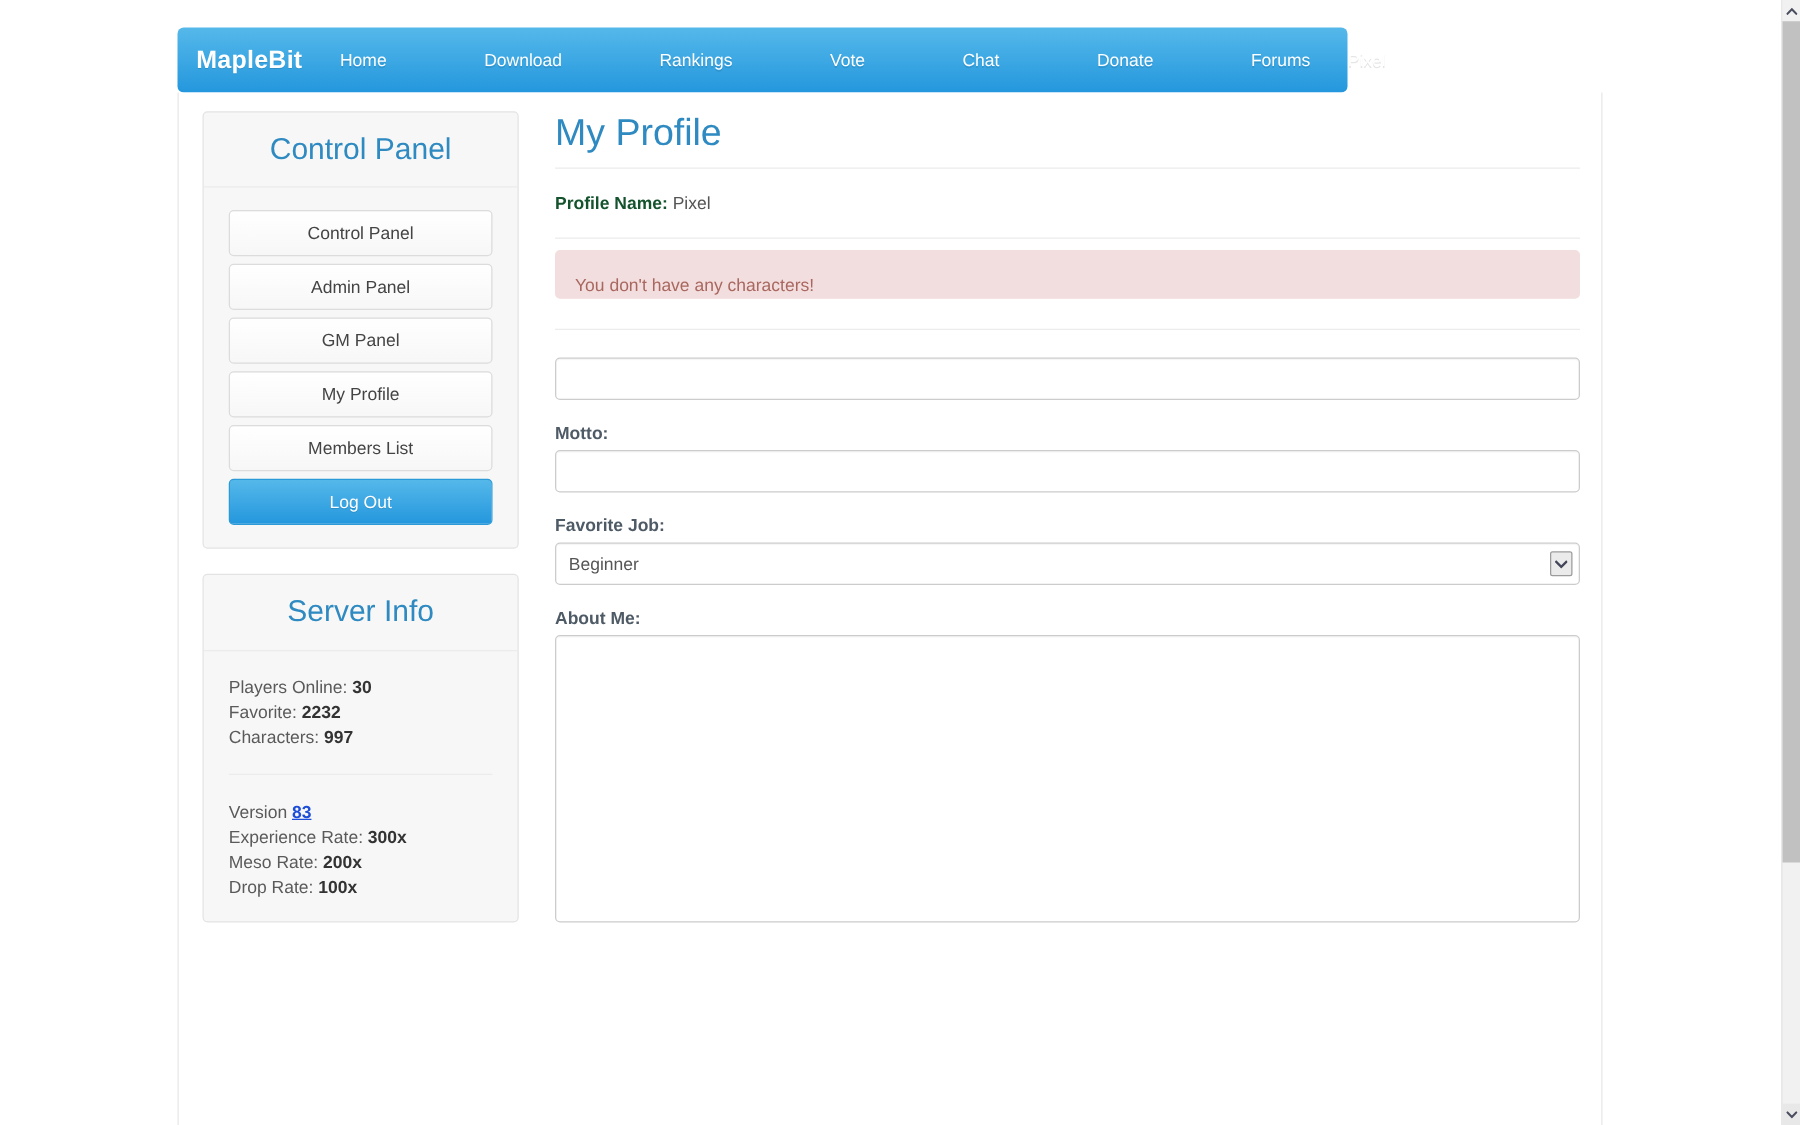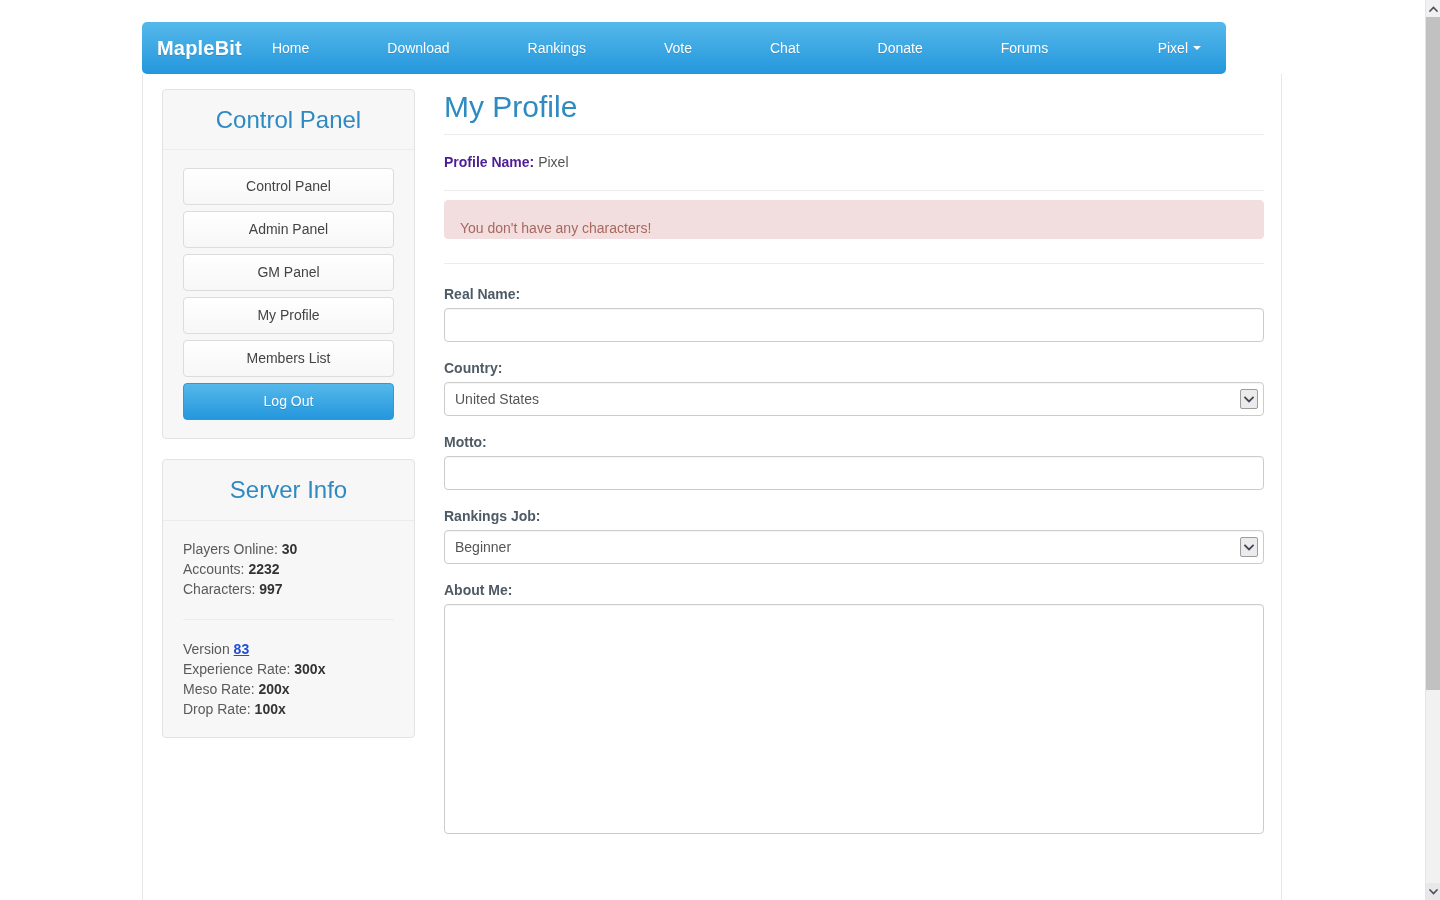--- a/index.html
+++ b/index.html
@@ -51,21 +51,21 @@
     left: 0; top: 0;
     width: 1425px;
     min-height: 900px;
     background: #ffffff;
   }
 
   
   .navbar {
     position: absolute;
     left: 142px; top: 22px;
-    width: 1084px; height: 52px;
+    width: 936px; height: 52px;
     border-radius: 5px;
     background: linear-gradient(to bottom, #55b8ea 0%, #2497dd 100%);
     display: flex;
     align-items: center;
     padding: 0 15px;
   }
   .brand {
     color: #ffffff;
     font-size: 20px;
     font-weight: bold;
@@ -190,21 +190,21 @@
     line-height: 36px;
     padding-bottom: 9px;
   }
   .hr { border-top: 1px solid #ececec; }
 
   .profile-name-row {
     padding: 19px 0 20px 0;
     font-size: 14px;
     color: #555555;
   }
-  .profile-name-row b { color: #4c1d95; }
+  .profile-name-row b { color: #14532d; }
 
   .alert-danger {
     background: #f2dede;
     border: 1px solid #f2dede;
     border-radius: 4px;
     color: #a9685f;
     padding: 16px 15px;
     font-size: 14px;
     margin: 9px 0 0 0;
     height: 39px;
@@ -313,21 +313,21 @@
           <div class="panel-heading">
             <h3 class="panel-title">Server Info</h3>
           </div>
           <div class="panel-body">
             <div class="si-group">
               <div>
                 <span>Players Online:</span>
                 <span class="val">30</span>
               </div>
               <div>
-                <span>Accounts:</span>
+                <span>Favorite:</span>
                 <span class="val">2232</span>
               </div>
               <div>
                 <span>Characters:</span>
                 <span class="val">997</span>
               </div>
             </div>
 
             <div class="si-divider"></div>
 
@@ -367,44 +367,32 @@
 
         <div class="alert-danger">
           <span>You don't have any characters!</span>
         </div>
 
         <div class="hr" style="margin-top:24px;"></div>
 
         <div class="form-section">
 
           <div class="field">
-            <label class="field-label">Real Name:</label>
             <input class="form-control" type="text" value="" style="">
           </div>
 
 
-          <div class="field">
-            <label class="field-label">Country:</label>
-            <div class="select-wrap">
-              <input class="form-control" type="text" readonly="" value="United States" style="">
-              <span class="select-arrow">
-                <svg width="10" height="7" viewBox="0 0 10 7">
-                    <path d="M1 1.5 L5 5.5 L9 1.5" stroke="#44475a" stroke-width="1.8" fill="none" stroke-linecap="square"></path>
-                  </svg>
-              </span>
-            </div>
-          </div>
 
           <div class="field">
             <label class="field-label">Motto:</label>
             <input class="form-control" type="text" value="" style="">
           </div>
 
           <div class="field">
-            <label class="field-label">Rankings Job:</label>
+            <label class="field-label">Favorite Job:</label>
             <div class="select-wrap">
               <input class="form-control" type="text" readonly="" value="Beginner" style="">
               <span class="select-arrow">
                 <svg width="10" height="7" viewBox="0 0 10 7">
                     <path d="M1 1.5 L5 5.5 L9 1.5" stroke="#44475a" stroke-width="1.8" fill="none" stroke-linecap="square"></path>
                   </svg>
               </span>
             </div>
           </div>
 

